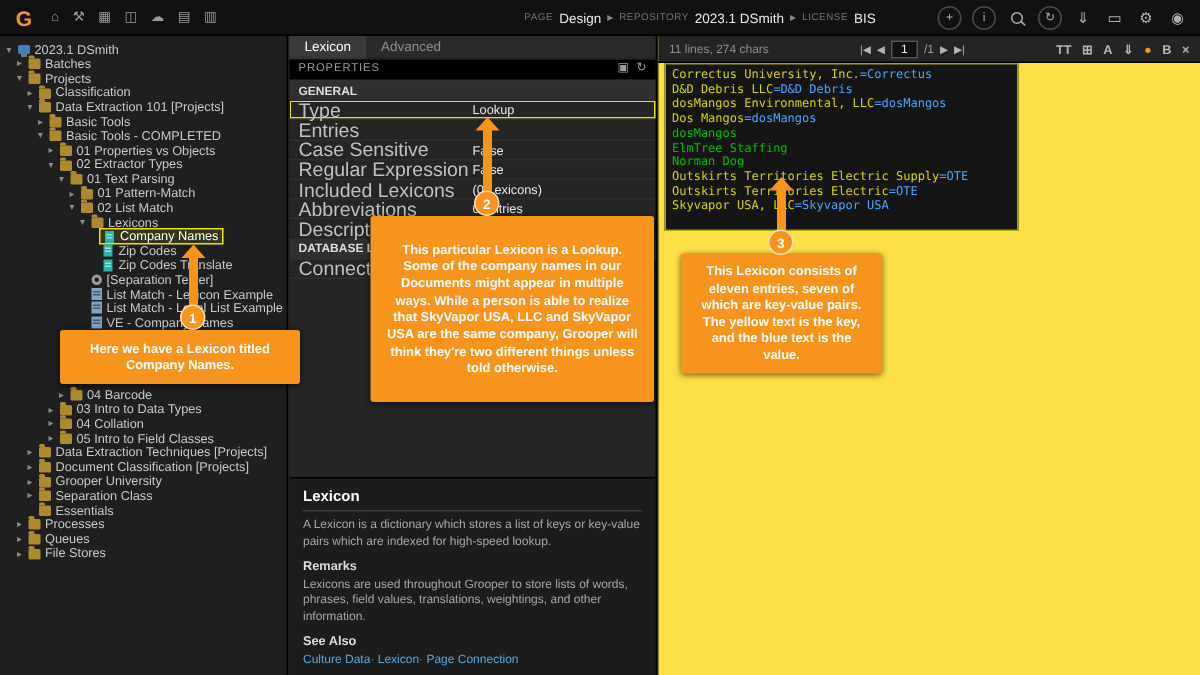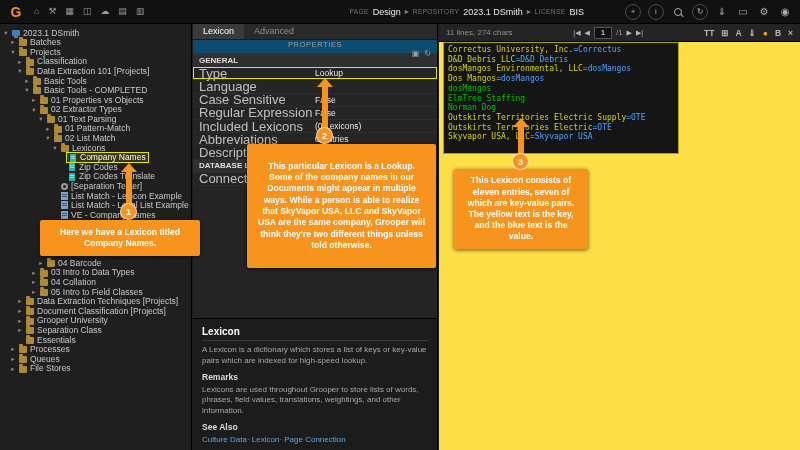--- a/index.html
+++ b/index.html
@@ -43,21 +43,21 @@
   .list .ic{background:#7fa3c8;width:7px;height:8px;}
   .list .ic::before{content:"";position:absolute;top:2px;left:1px;right:1px;height:1px;background:rgba(0,0,0,.45);box-shadow:0 2px 0 rgba(0,0,0,.45);}
   .sel .box{border:1px solid #e6e600;background:rgba(95,95,20,.35);}
   .sel .lbl{color:#fff;}
 
   
   .props{position:absolute;top:24px;left:193px;width:245px;bottom:0;background:#252526;border-right:1px solid #000;box-sizing:border-box;}
   .tabs{height:15px;background:#2a2a2a;display:flex;align-items:stretch;border-bottom:1px solid #1a1a1a;}
   .tab{padding:2px 10px 0;font-size:9px;color:#8f8f8f;cursor:default;}
   .tab.active{background:#3a3a3a;color:#fff;}
-  .props-header{height:13px;display:flex;align-items:center;padding:0 6px;background:#0c4a6e;border-bottom:1px solid #333;flex-direction:column;}
+  .props-header{height:13px;display:flex;padding:0 6px;background:#000000;border-bottom:1px solid #333;}
   .ph-title{font-size:7.5px;color:#9e9e9e;letter-spacing:.6px;}
   .ph-icons{margin-left:auto;display:flex;gap:5px;}
   .phi{font-size:8px;color:#9e9e9e;}
   .pgrid{}
   .prow{display:flex;align-items:center;height:12.2px;border-bottom:1px solid #2e2e2e;padding-left:6px;}
   .plabel{width:116px;flex:none;font-size:13px;color:#c0c0c0;overflow:hidden;white-space:nowrap;}
   .pvalue{flex:1;font-size:8.5px;color:#e8e8e8;overflow:hidden;white-space:nowrap;}
   .prow.sec{background:#303031;}
   .prow.sec .plabel{width:auto;font-weight:bold;font-size:8px;color:#ddd;}
   .prow.hl{box-shadow:inset 0 0 0 1px #e6e600;}
@@ -429,21 +429,21 @@
     <div class="pgrid">
       <div class="prow sec">
           <span class="plabel">GENERAL</span>
 
         </div>
         <div class="prow hl">
           <span class="plabel">Type</span>
           <span class="pvalue">Lookup</span>
         </div>
         <div class="prow">
-          <span class="plabel">Language</span>
+          <span class="plabel">Entries</span>
           <span class="pvalue"></span>
         </div>
         <div class="prow">
           <span class="plabel">Case Sensitive</span>
           <span class="pvalue">False</span>
         </div>
         <div class="prow">
           <span class="plabel">Regular Expression Syntax</span>
           <span class="pvalue">False</span>
         </div>

